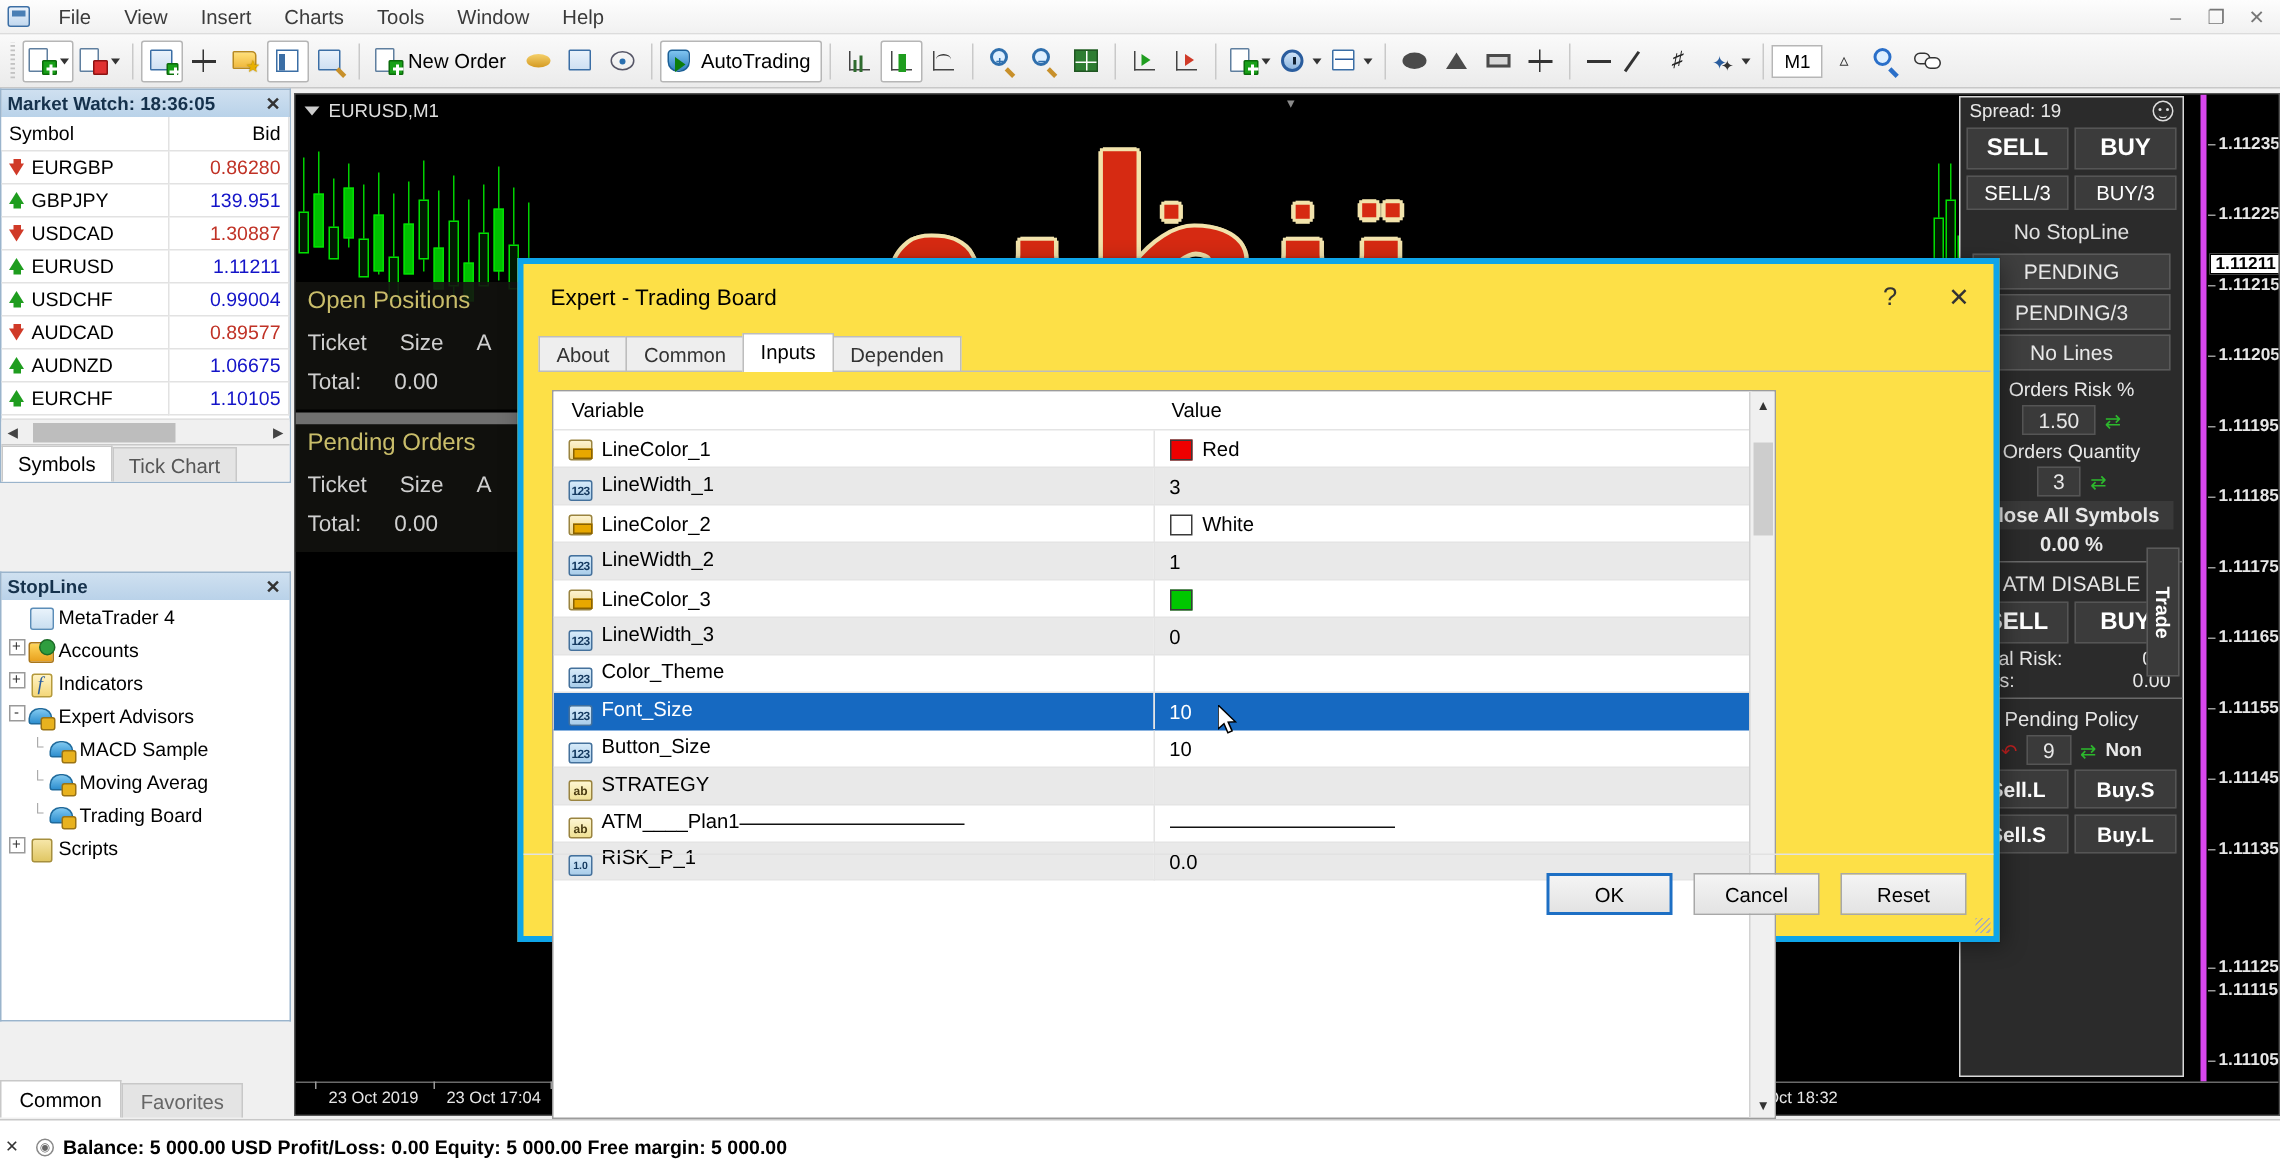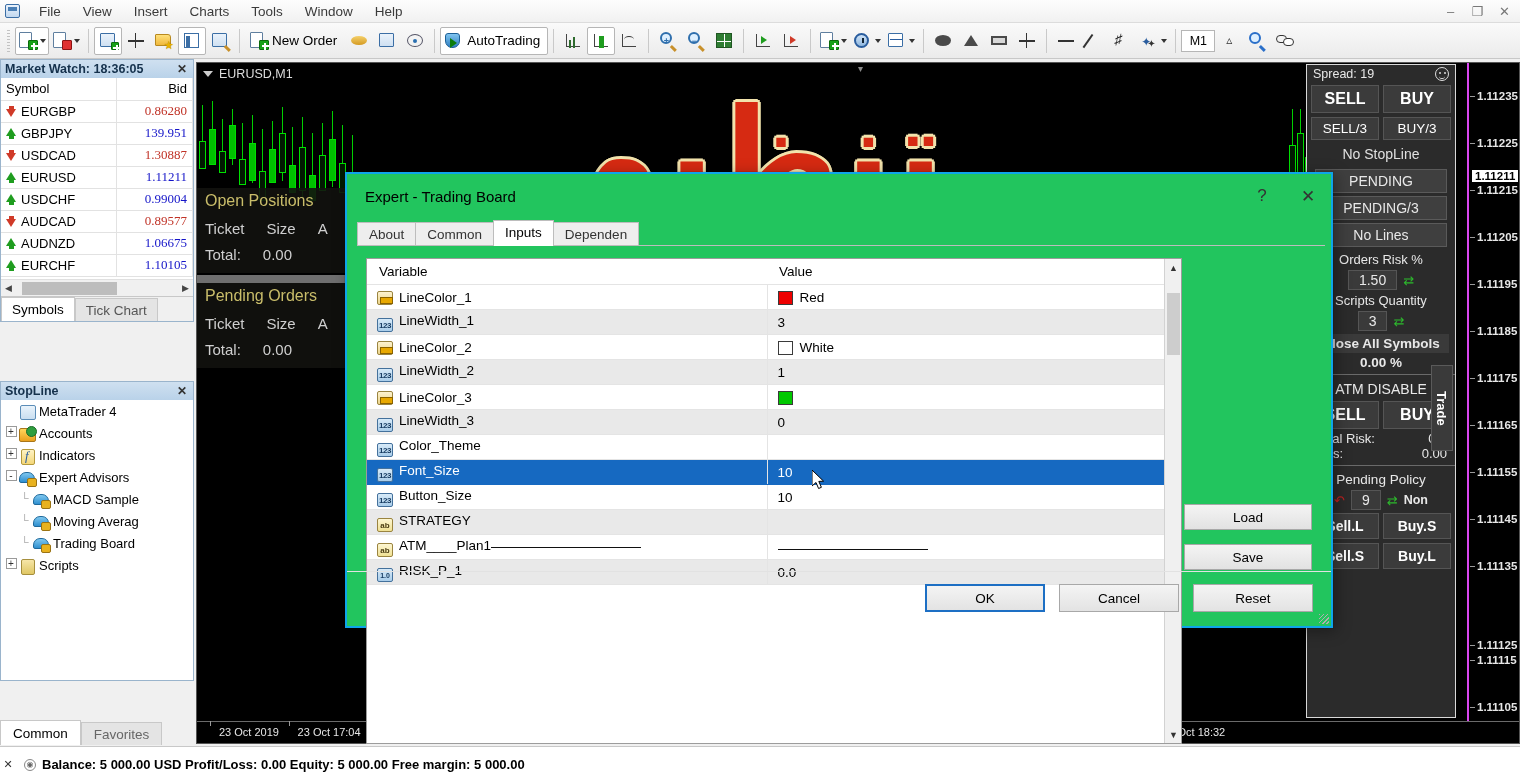--- a/index.html
+++ b/index.html
@@ -116,21 +116,21 @@
     border:1px solid #9ab4cc; border-bottom:none;
     padding:0 4px 0 4px; font-size:12.5px; color:#15314c; font-weight:bold;
   }
   .panel-head .x { font-size:12px; color:#333; font-weight:bold; cursor:default; padding:0 2px;}
   .mw { position:absolute; left:0; top:0; width:194px; height:263px; }
   .mw-body { border:1px solid #9ab4cc; border-top:none; background:#fff; height:244px; position:relative; }
   table.mwt { width:100%; border-collapse:collapse; font-size:13px; }
   table.mwt th, table.mwt td { border-bottom:1px solid #e2e2e2; border-right:1px solid #e2e2e2; padding:1px 5px; height:22px; }
   table.mwt th { font-weight:normal; text-align:left; background:#fff; }
   table.mwt th.bid { text-align:right; }
-  table.mwt td.bid { text-align:right; font-variant-numeric:tabular-nums;font-family:Liberation Serif, serif; }
+  table.mwt td.bid { text-align:right; font-variant-numeric:tabular-nums; }
   td.sym { white-space:nowrap;margin-left:27px; }
   .arrow-up, .arrow-dn { display:inline-block; width:11px; height:11px; position:relative; vertical-align:-1px; margin-right:4px;}
   .arrow-up:after{content:"";position:absolute;left:0;top:0;width:0;height:0;
       border-left:5.5px solid transparent;border-right:5.5px solid transparent;border-bottom:8px solid #1f9d1f;}
   .arrow-up:before{content:"";position:absolute;left:3px;top:6px;width:5px;height:5px;background:#1f9d1f;}
   .arrow-dn:after{content:"";position:absolute;left:0;bottom:0;width:0;height:0;
       border-left:5.5px solid transparent;border-right:5.5px solid transparent;border-top:8px solid #d03a28;}
   .arrow-dn:before{content:"";position:absolute;left:3px;top:0px;width:5px;height:5px;background:#d03a28;}
   .bid-up{ color:#1414c8; } .bid-dn{ color:#c03226; }
 
@@ -179,21 +179,21 @@
   .ov { position:absolute; color:#c9bd6a; font-size:16px; }
   .ov-box{ position:absolute; left:0; background:rgba(18,18,14,0.9); }
   .ov-row{ color:#cfcfcf; font-size:15px; }
 
   .xaxis{ position:absolute; left:0; bottom:0; width:1324px; height:22px; background:#000;
           border-top:1px solid #6a6a6a; color:#e6e6e6; font-size:11px; }
   .xtick{ position:absolute; top:4px; white-space:nowrap; }
   .xtick .tk{ position:absolute; left:-9px; top:-5px; width:1px; height:5px; background:#9a9a9a;}
 
   .yaxis{ position:absolute; right:0; top:0; width:52px; height:660px; background:#000;
-          border-left:2px solid #d946ef; color:#e6e6e6; font-size:11.5px; font-weight:bold; }
+          border-left:4px solid #d946ef; color:#e6e6e6; font-size:11.5px; font-weight:bold; }
   .ytick{ position:absolute; left:8px; white-space:nowrap; }
   .ytick .tk{ position:absolute; left:-7px; top:6px; width:5px; height:1px; background:#9a9a9a;}
   .ycur{ position:absolute; left:2px; background:#fff; color:#000; font-size:11.5px; font-weight:bold;
          padding:0 3px; border:1px solid #000; }
 
   .sendbtn{ position:absolute; right:78px; bottom:52px; color:#cfcfcf; font-size:26px; }
 
   
   .tp { position:absolute; left:1306px; top:64px; width:150px; height:654px;
         background:#2b2b2b; border:1px solid #d8d8d8; color:#e8e8e8; font-size:12.5px; }
@@ -214,21 +214,21 @@
   .swap{ color:#2db82d; font-size:13px; }
   .tradetab{ position:absolute; right:2px; top:300px; width:22px; height:86px; background:#3a3a3a;
              border:1px solid #5a5a5a; color:#fff; font-size:13px; font-weight:bold;
              writing-mode:vertical-rl; text-align:center; line-height:21px; }
   .tp hr{ border:none; border-top:1px solid #6a6a6a; margin:4px 0;}
   .tp .closeall{ text-align:center; font-weight:bold; font-size:13.5px; background:#3a3a3a; margin:2px 6px; padding:2px 0;}
   .kv{ display:flex; justify-content:space-between; padding:0 8px; font-size:13px;}
 
   
   .dlg { position:absolute; left:345px; top:172px; width:988px; height:456px;
-         background:#22c55e; border:2px solid #0ea5e9; box-shadow:0 0 0 1px rgba(0,0,0,.07), 3px 3px 14px rgba(0,0,0,.35); }
+         background:#fde047; border:4px solid #0ea5e9; box-shadow:0 0 0 1px rgba(0,0,0,.07), 3px 3px 14px rgba(0,0,0,.35); }
   .dlg-title{ height:44px; display:flex; align-items:center; padding:0 0 0 18px; font-size:15px; color:#000;}
   .dlg-btns{ position:absolute; right:0; top:0; height:44px; display:flex; }
   .dlg-btns div{ width:46px; height:44px; display:flex; align-items:center; justify-content:center; font-size:17px; color:#333;}
   .dlg-tabs{ position:absolute; left:10px; top:46px; display:flex; align-items:flex-end; height:26px; }
   .dtab{ padding:4px 11px 4px; font-size:13.5px; border:1px solid #bdbdbd; border-bottom:none;
          background:#eeeeee; color:#333; margin-right:-1px; }
   .dtab.active{ background:#fff; color:#000; border-color:#bdbdbd; position:relative; z-index:3; height:26px;}
   .tabline{ position:absolute; left:10px; top:71px; width:968px; height:1px; background:#bdbdbd;}
   .gridbox{ position:absolute; left:19px; top:84px; width:816px; height:486px;
             border:1px solid #9c9c9c; background:#fff; overflow:hidden; }
@@ -251,21 +251,21 @@
   .vico.dbl{ background:linear-gradient(#d7eaf8,#a9cdea); border:1px solid #44719c; border-radius:2px; color:#14395f;
             font-size:7px; font-weight:bold; text-align:center; line-height:13px;}
   .swatch{ display:inline-block; width:15px; height:14px; border:1px solid #3a3a3a; vertical-align:-3px; margin-right:7px;}
   .uline{ display:inline-block; border-bottom:1.6px solid #111; vertical-align:2px;}
 
   .side-btns{ position:absolute; right:19px; top:330px; width:128px; }
   .sbtn{ width:128px; height:26px; background:linear-gradient(#f4f4f4,#e2e2e2); border:1px solid #a8a8a8;
          display:flex; align-items:center; justify-content:center; font-size:13.5px; margin-bottom:14px;}
   .dlg-footline{ position:absolute; left:0; bottom:54px; width:100%; height:1px; background:#e2e2e2;}
   .foot{ position:absolute; right:18px; bottom:14px; display:flex; gap:14px;}
-  .fbtn{ width:120px; height:28px; background:linear-gradient(#f4f4f4,#e3e3e3); border:1px solid #a8a8a8;
+  .fbtn{ width:84px; height:28px; background:linear-gradient(#f4f4f4,#e3e3e3); border:1px solid #a8a8a8;
          display:flex; align-items:center; justify-content:center; font-size:13.5px;}
   .fbtn.def{ border:2px solid #1d6fc4; }
   .resizer{ position:absolute; right:2px; bottom:2px; width:10px; height:10px;
      background-image:repeating-linear-gradient(135deg,#b0b0b0 0 1px,transparent 1px 3px);}
 
   .cursor{ position:absolute; left:812px; top:470px; width:16px; height:22px; z-index:50; }
 
   
   .wm{ position:absolute; color:#d62a12; font-weight:bold; pointer-events:none;
        text-shadow:
@@ -692,21 +692,21 @@
     </div>
     <div class="tline-lbl">No StopLine</div>
     <div class="wbtn">PENDING</div>
     <div class="wbtn">PENDING/3</div>
     <div class="wbtn">No Lines</div>
     <div class="lbl-c">Orders Risk %</div>
     <div class="valrow">
       <span class="valbox">1.50</span>
       <span class="swap">⇄</span>
     </div>
-    <div class="lbl-c">Scripts Quantity</div>
+    <div class="lbl-c">Orders Quantity</div>
     <div class="valrow">
       <span class="valbox">3</span>
       <span class="swap">⇄</span>
     </div>
     <div class="closeall">Close All Symbols</div>
     <div style="text-align:center;font-weight:bold;font-size:13.5px;">0.00 %</div>
     <hr>
     <div class="lbl-c" style="font-size:14px">ATM DISABLE</div>
     <div class="btnrow">
       <div class="tbtn">SELL</div>
@@ -946,24 +946,20 @@
             </tr>
           </tbody>
       </table>
       <div class="grid-scroll">
         <div class="ar">▲</div>
         <div class="thumb"></div>
         <div class="ar" style="position:absolute;bottom:0">▼</div>
       </div>
     </div>
 
-    <div class="side-btns">
-      <div class="sbtn">Load</div>
-      <div class="sbtn">Save</div>
-    </div>
 
     <div class="dlg-footline"></div>
     <div class="foot">
       <div class="fbtn def">OK</div>
       <div class="fbtn">Cancel</div>
       <div class="fbtn">Reset</div>
     </div>
     <div class="resizer"></div>
   </div>
 

